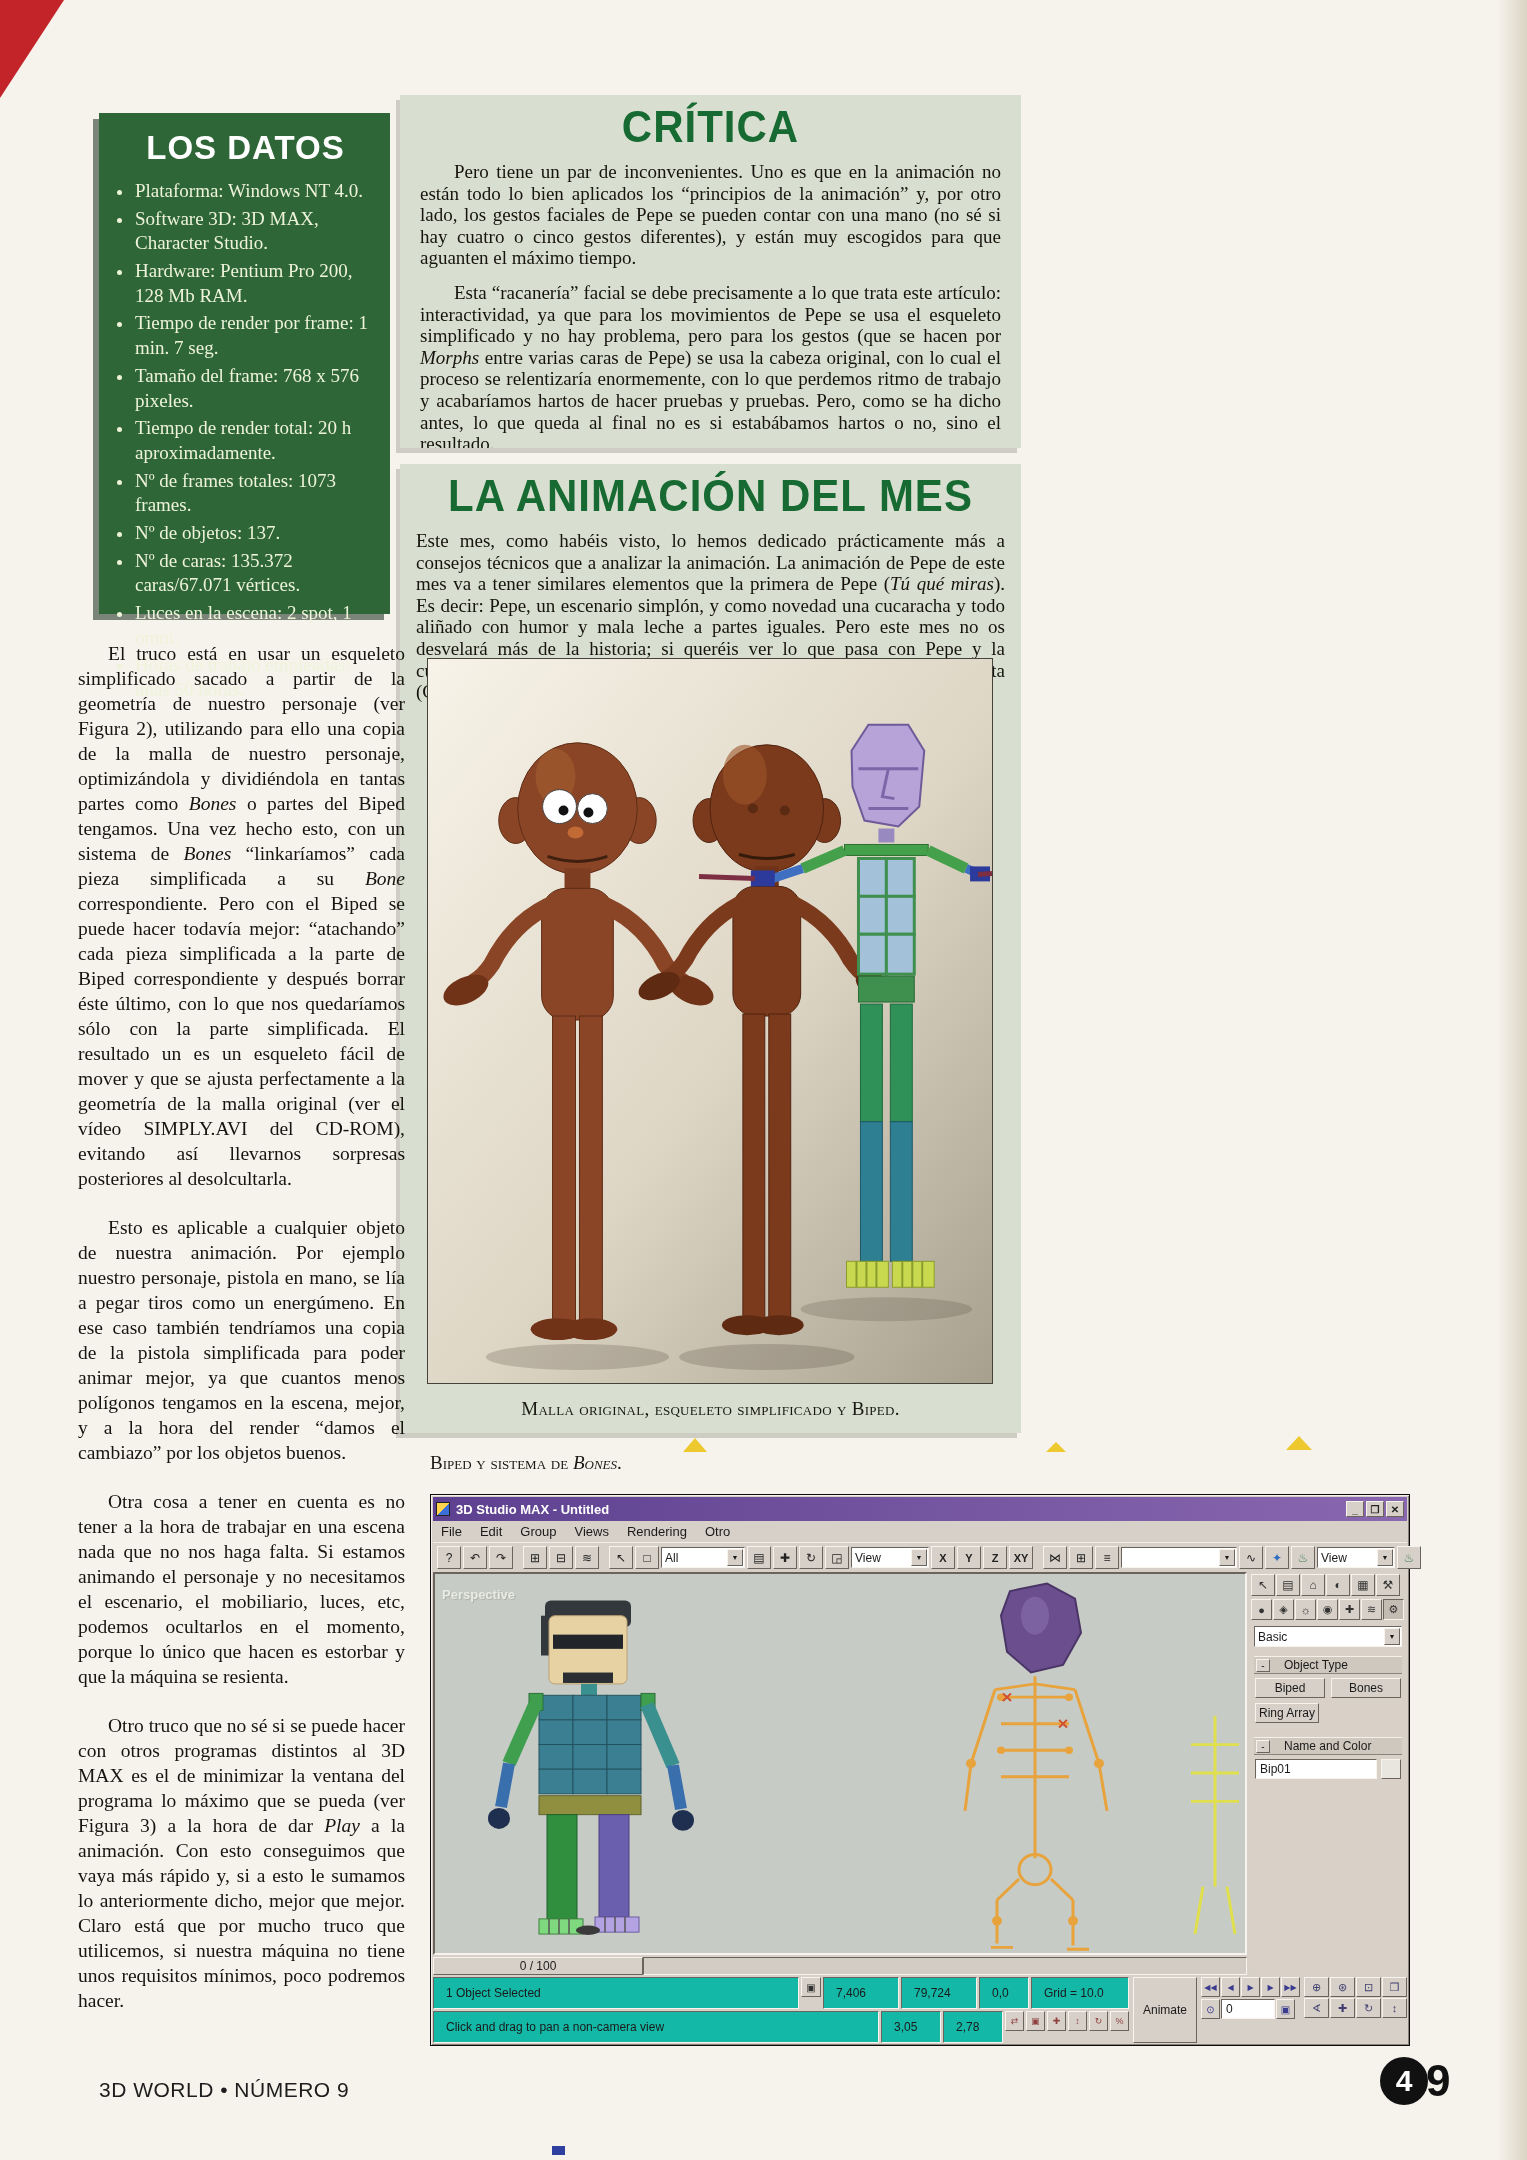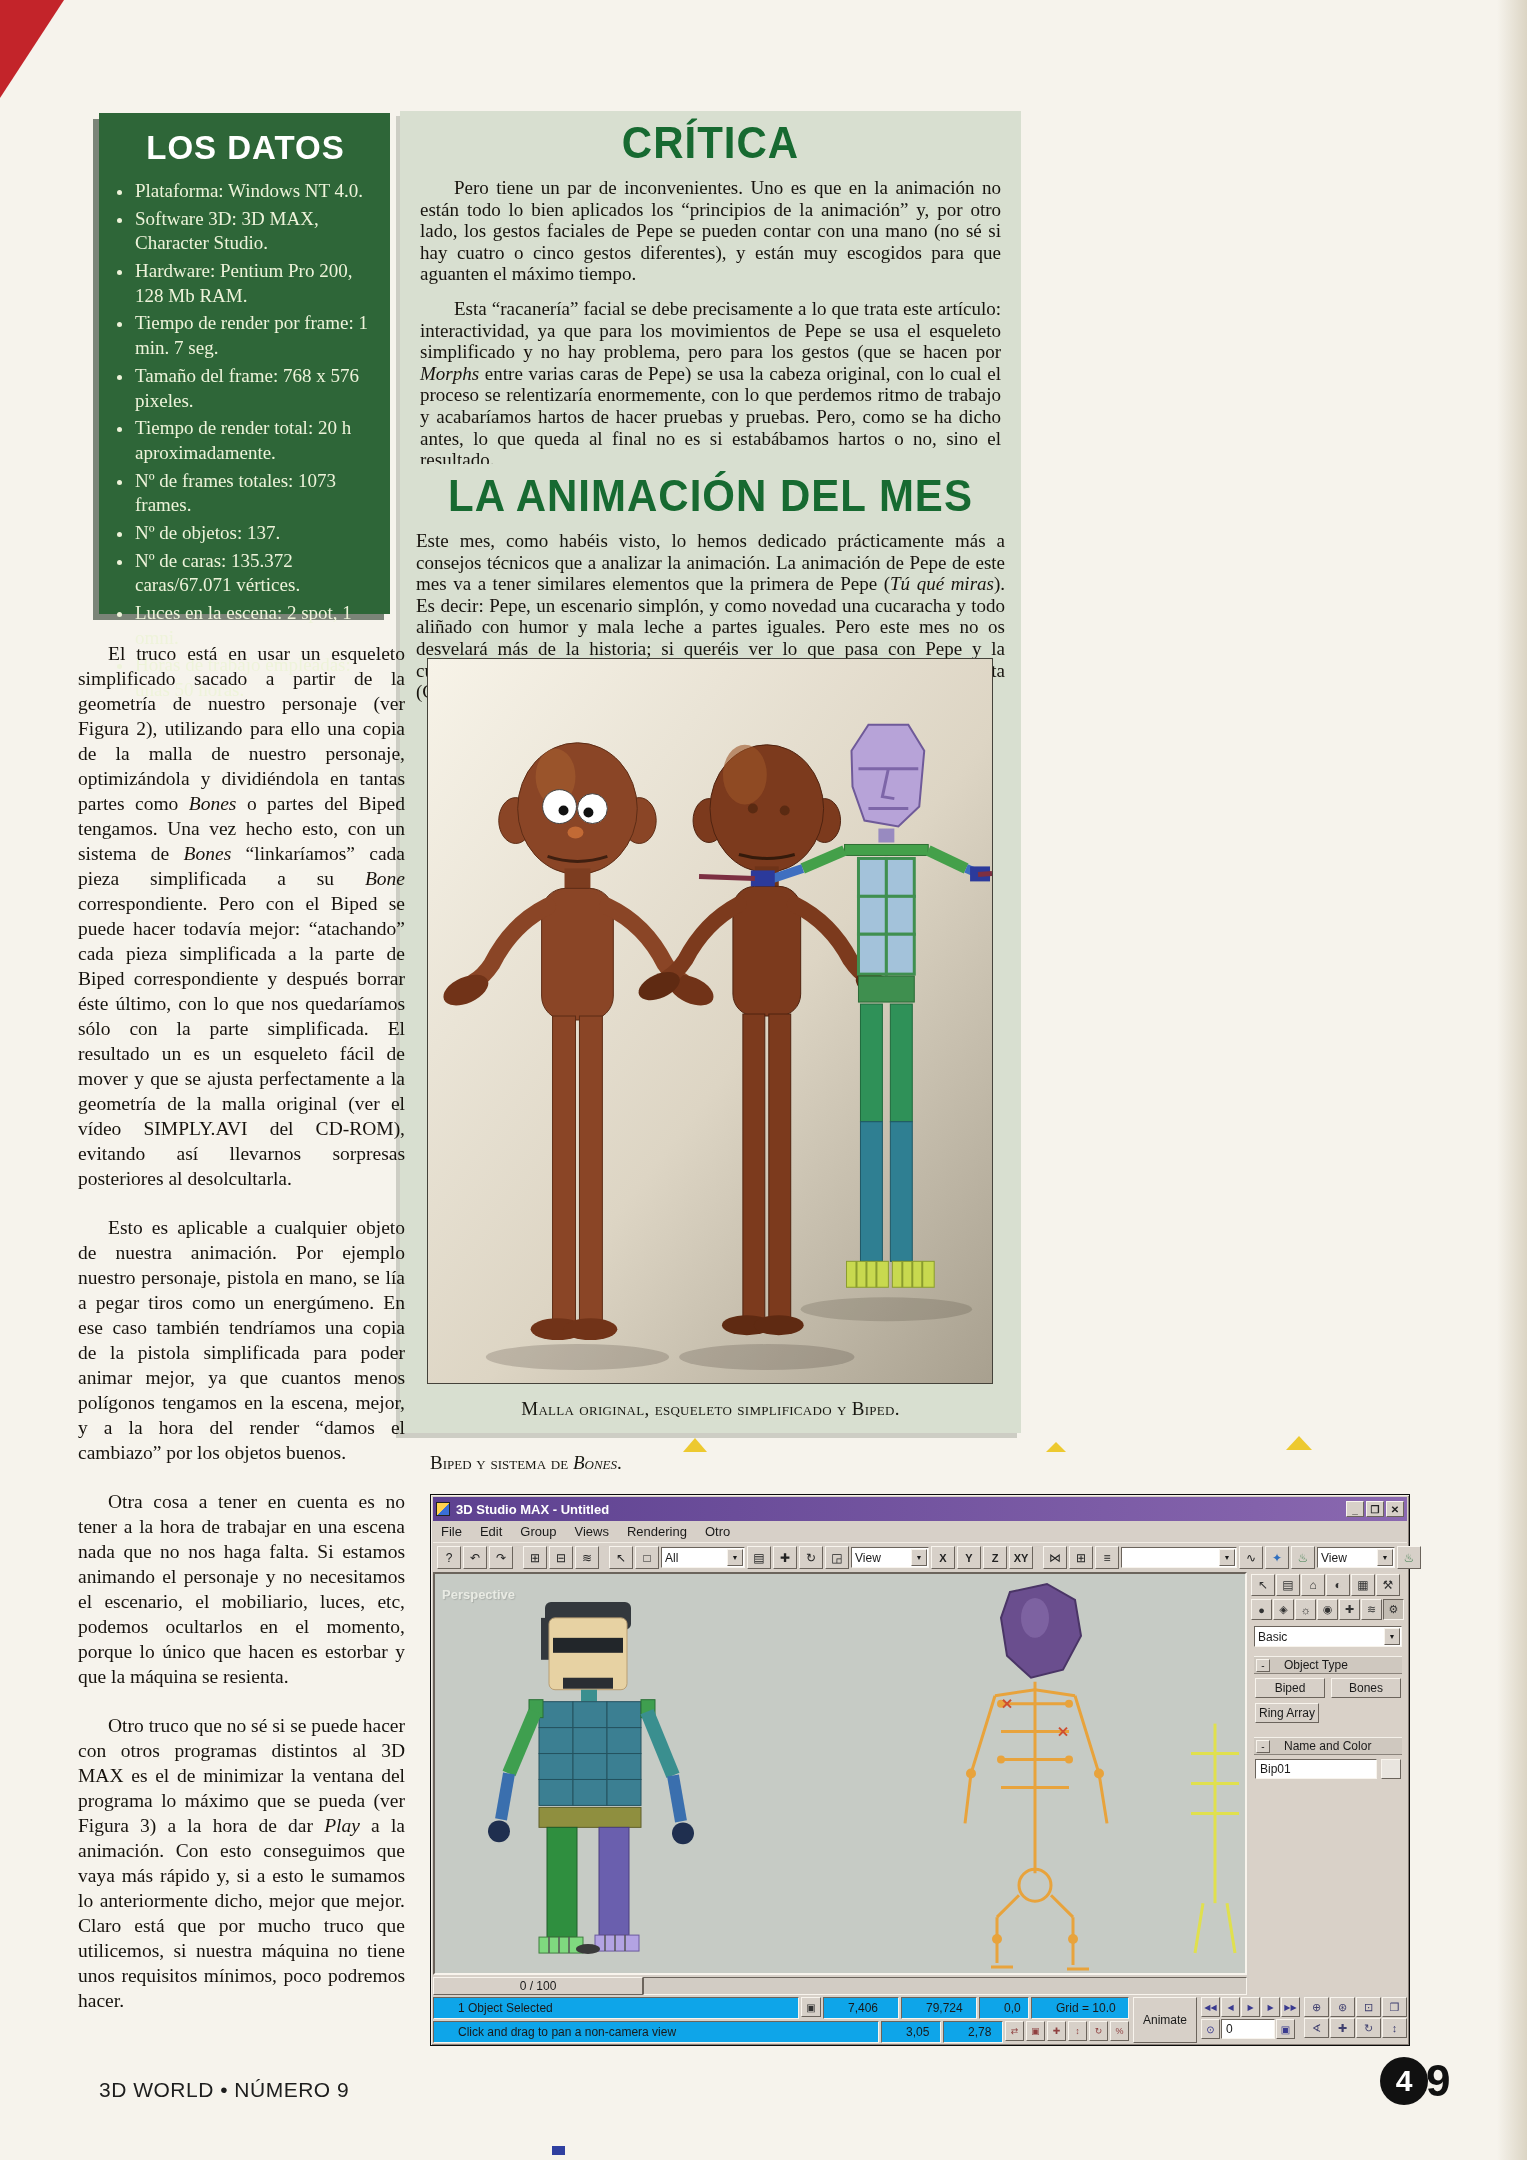--- a/index.html
+++ b/index.html
@@ -31,21 +31,21 @@
   .datos-box ul { list-style: disc; padding-left:16px; }
   .datos-box li { font-size:19px; line-height:1.3; color:#eef3da; margin-bottom:3px;
     padding-left:2px; }
   .datos-box li::marker { color:#eef3da; font-size:16px; }
 
   
   .sage { background:#d8dfd0; box-shadow:-4px 5px 0 rgba(60,72,55,.22); }
   .sage h2 { font-family:"Liberation Sans", sans-serif; font-weight:bold;
     font-size:42px; color:#176a31; text-align:center; letter-spacing:1px;
     transform: scaleY(1.05); }
-  .critica-box { left:400px; top:111px; width:621px; height:353px; padding:8px 20px 0; overflow:hidden; }
+  .critica-box { left:400px; top:95px; width:621px; height:353px; padding:8px 20px 0; overflow:hidden; }
   .critica-box h2 { margin:0 0 10px; }
   .critica-box p { font-size:19px; line-height:21.6px; text-align:justify;
     text-indent:34px; margin:0 0 13px; }
   .anim-box { left:400px; top:464px; width:621px; height:969px; padding:8px 16px 0; }
   .anim-box h2 { margin:0 0 10px; }
   .anim-box p { font-size:19px; line-height:21.6px; text-align:justify; margin:0 0 8px; }
   .anim-fig { left:27px; top:194px; width:566px; height:726px;
     border:1px solid #44423a; background:#ded6c6; }
   .anim-fig svg { display:block; width:100%; height:100%; }
   .fig-caption { left:0; right:0; top:934px; text-align:center;
@@ -136,22 +136,22 @@
   .panel-btn.half { flex:0 0 64px; }
   .namerow { display:flex; gap:4px; padding:0 6px; align-items:center; }
   .field { flex:1; height:20px; background:#fff; border:1px solid;
     border-color:#6b645c #f8f4ed #f8f4ed #6b645c; font-size:12px; padding:0 4px;
     display:flex; align-items:center; }
   .swatch { width:20px; height:20px; background:#e9e5df; }
 
   .bottombar { display:flex; gap:4px; margin-top:2px; align-items:stretch; flex:0 0 auto; }
   .statcol { flex:1; display:flex; flex-direction:column; gap:2px; min-width:0; }
   .srow { display:flex; gap:2px; }
-  .scell { height:22px; display:flex; align-items:center; padding:0 24px; font-size:12px;
-    white-space:nowrap; overflow:hidden; background:#0ea5e9; }
+  .scell { height:32px; display:flex; align-items:center; padding:0 12px; font-size:12px;
+    white-space:nowrap; overflow:hidden; background:#14b8a6; }
   .grow { flex:1; min-width:0; }
   .w76 { width:76px; } .w50 { width:50px; } .w98 { width:98px; } .w60 { width:60px; }
   .pbtn { width:19px; height:20px; display:flex; align-items:center; justify-content:center;
     font-size:8px; color:#3a3a8f; }
   .cbtn { color:#8f3f3f; font-size:9px; }
   .animate { width:64px; display:flex; align-items:center; justify-content:center;
     font-size:12px; }
   .pbcol { display:flex; flex-direction:column; gap:2px; }
   .pbrow { display:flex; gap:1px; }
   .timefield { width:54px; height:20px; background:#fff; border:1px solid;

